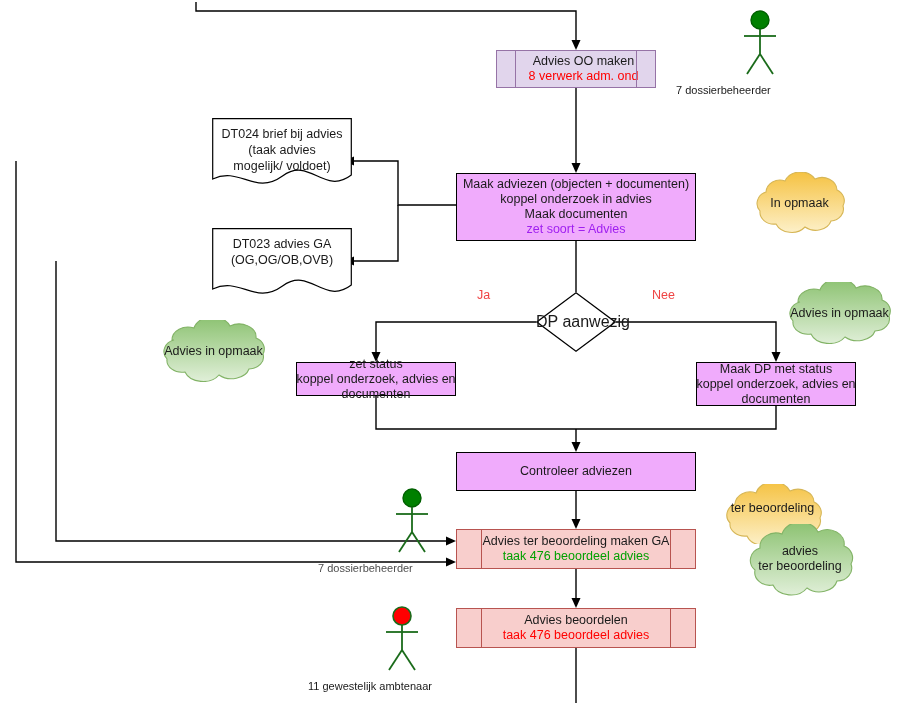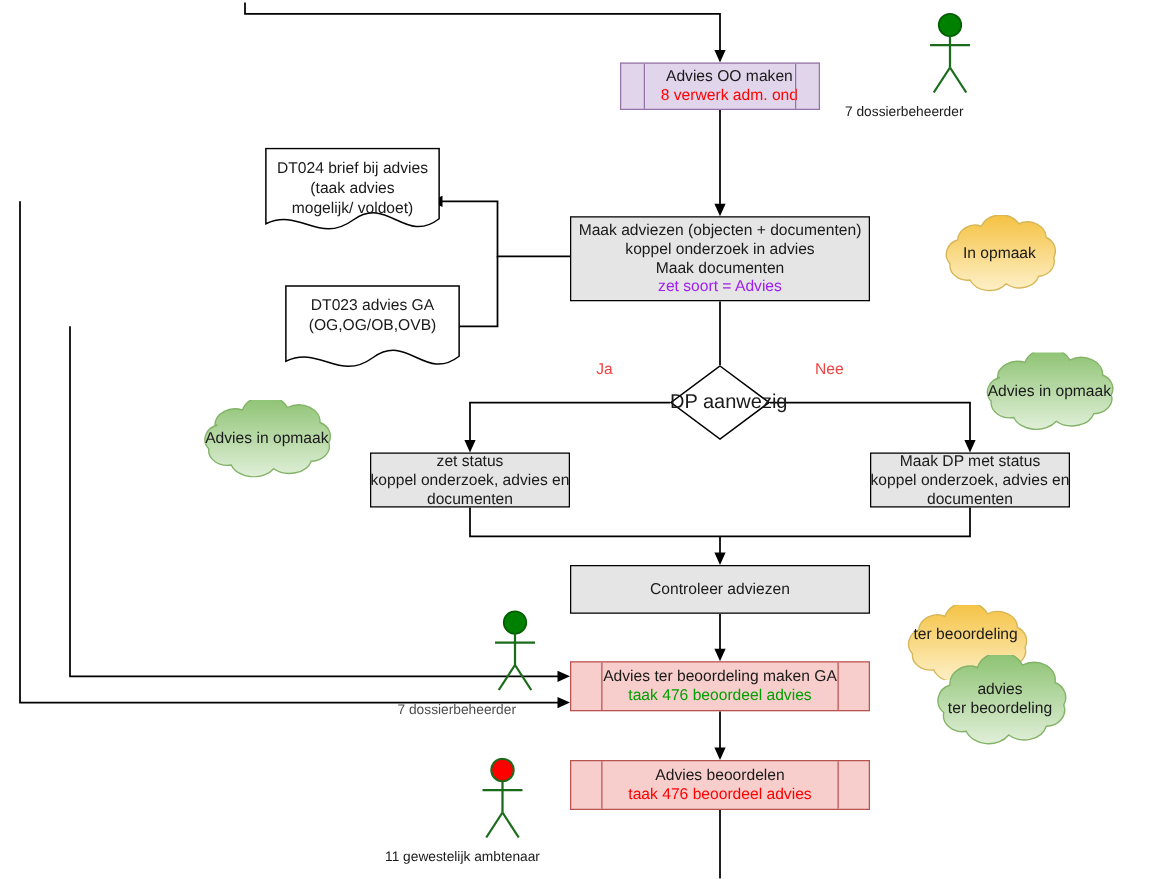--- a/index.html
+++ b/index.html
@@ -13,21 +13,21 @@
     height:703px;
     background:#ffffff;
     overflow:hidden;
   }
   
   .node{position:absolute;box-sizing:border-box;}
 
   
   .proc{
     border:1px solid #000000;
-    background:#e5e5e5;
+    background:#f0abfc;
     display:flex;
     flex-direction:column;
     align-items:center;
     justify-content:center;
     text-align:center;
     font-size:12.5px;
     color:#1a1a1a;
     line-height:15px;
   }
   .proc .ln{display:block;white-space:nowrap;}
@@ -169,41 +169,41 @@
     <svg width="140" height="68" viewBox="0 0 140 68" xmlns="http://www.w3.org/2000/svg">
       <path d="M0.7,0.7 H139.3 V57 C112,78 98,38 70.5,58 C43,78 28,48 0.7,61 Z" fill="#ffffff" stroke="#000000" stroke-width="1.2"></path>
     </svg>
     <div class="doclabel">
       <span style="display:block">DT024 brief bij advies</span>
       <span style="display:block">(taak advies</span>
       <span style="display:block">mogelijk/ voldoet)</span>
     </div>
   </div>
 
-  <div class="docshape" style="left:228px;top:228px;width:140px;height:68px;">
+  <div class="docshape" style="left:212px;top:228px;width:140px;height:68px;">
     <svg width="140" height="68" viewBox="0 0 140 68" xmlns="http://www.w3.org/2000/svg">
       <path d="M0.7,0.7 H139.3 V57 C112,78 98,38 70.5,58 C43,78 28,48 0.7,61 Z" fill="#ffffff" stroke="#000000" stroke-width="1.2"></path>
     </svg>
     <div class="doclabel">
       <span style="display:block">DT023  advies GA</span>
       <span style="display:block">(OG,OG/OB,OVB)</span>
     </div>
   </div>
 
   <div class="diamond" style="left:536px;top:292px;width:80px;height:60px;">
     <svg width="80" height="60" viewBox="0 0 80 60" xmlns="http://www.w3.org/2000/svg">
       <polygon points="40,0.8 79.2,30 40,59.2 0.8,30" fill="#ffffff" stroke="#000000" stroke-width="1.2"></polygon>
     </svg>
     <div class="dlabel">DP aanwezig</div>
   </div>
 
   <div class="freetext" style="left:477px;top:288px;">Ja</div>
   <div class="freetext" style="left:652px;top:288px;">Nee</div>
 
-  <div class="node proc" style="left:296px;top:362px;width:160px;height:44px;">
+  <div class="node proc" style="left:296px;top:362px;width:160px;height:34px;">
     <span class="ln">zet status</span>
     <span class="ln">koppel onderzoek, advies en</span>
     <span class="ln">documenten</span>
   </div>
 
   <div class="node proc" style="left:696px;top:362px;width:160px;height:44px;">
     <span class="ln">Maak DP met  status</span>
     <span class="ln">koppel onderzoek, advies en</span>
     <span class="ln">documenten</span>
   </div>

